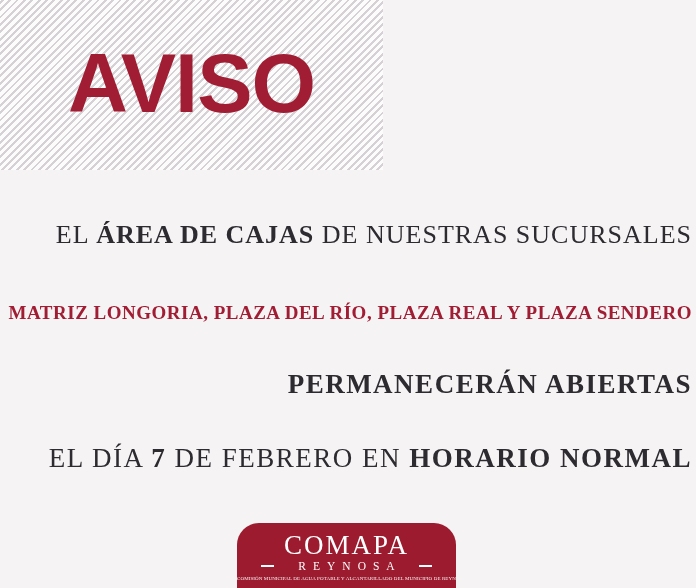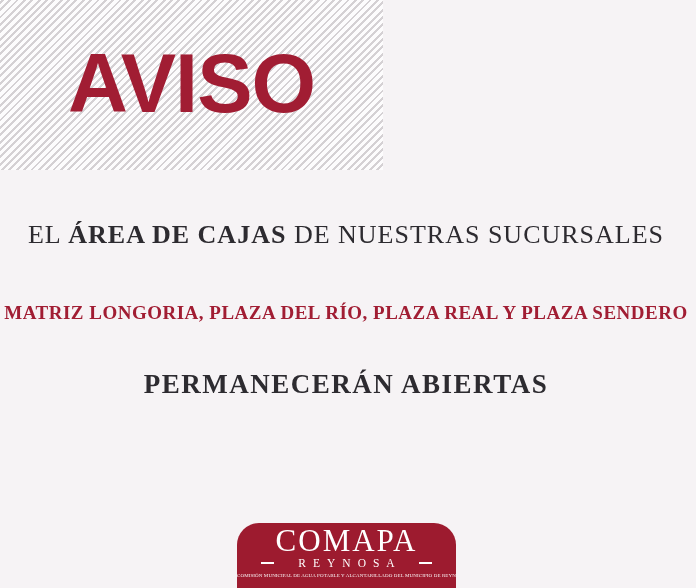--- a/index.html
+++ b/index.html
@@ -42,21 +42,21 @@
     letter-spacing: -1px;
     color: var(--accent-red, #a11d33);
     padding-bottom: 4px;
   }
   
   .line {
     position: absolute;
     left: 0;
     right: 4px;
     margin: 0;
-    text-align: center;
+    text-align: right;
     color: var(--text-dark, #2d2b30);
     white-space: nowrap;
   }
   .line b { font-weight: bold; }
   .line-sucursales {
     top: 220px;
     font-size: 26px;
     letter-spacing: 1px;
   }
   .line-branches {
@@ -85,22 +85,22 @@
     top: 523px;
     width: 219px;
     height: 92px;
     background: var(--logo-red, #9d1b2f);
     border-radius: 22px;
     color: #ffffff;
     text-align: center;
     overflow: hidden;
   }
   .logo-name {
-    margin-top: 2px;
-    font-size: 31px;
+    margin-top: 9px;
+    font-size: 27px;
     line-height: 1;
     letter-spacing: 2px;
   }
   .logo-city-row {
     display: flex;
     align-items: center;
     justify-content: center;
     gap: 17px;
     padding: 0 24px;
     margin-top: 1px;
@@ -132,20 +132,21 @@
   <div class="stripes">
     <h1 class="aviso">AVISO</h1>
   </div>
 
   <p class="line line-sucursales"><span>EL </span><b>ÁREA DE CAJAS</b><span> DE NUESTRAS SUCURSALES</span></p>
 
   <p class="line line-branches">MATRIZ LONGORIA, PLAZA DEL RÍO, PLAZA REAL Y PLAZA SENDERO</p>
 
   <p class="line line-open">PERMANECERÁN ABIERTAS</p>
 
+  <p class="line line-date"><span>EL DÍA </span><b>7</b><span> DE FEBRERO EN </span><b>HORARIO NORMAL</b></p>
 
   <div class="logo">
     <div class="logo-name">COMAPA</div>
     <div class="logo-city-row">
       <span class="logo-rule"></span>
       <span class="logo-city">REYNOSA</span>
       <span class="logo-rule"></span>
     </div>
     <div class="logo-tagline">COMISIÓN MUNICIPAL DE AGUA POTABLE Y ALCANTARILLADO DEL MUNICIPIO DE REYNOSA</div>
   </div>

